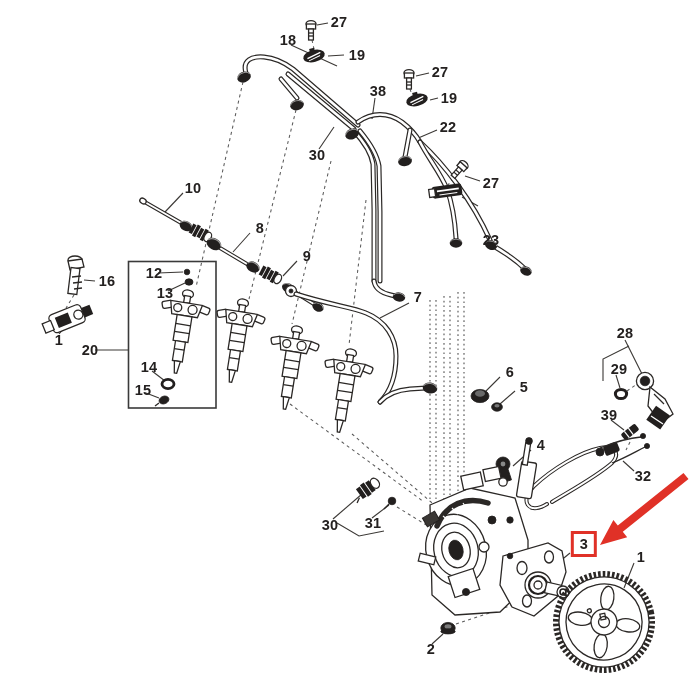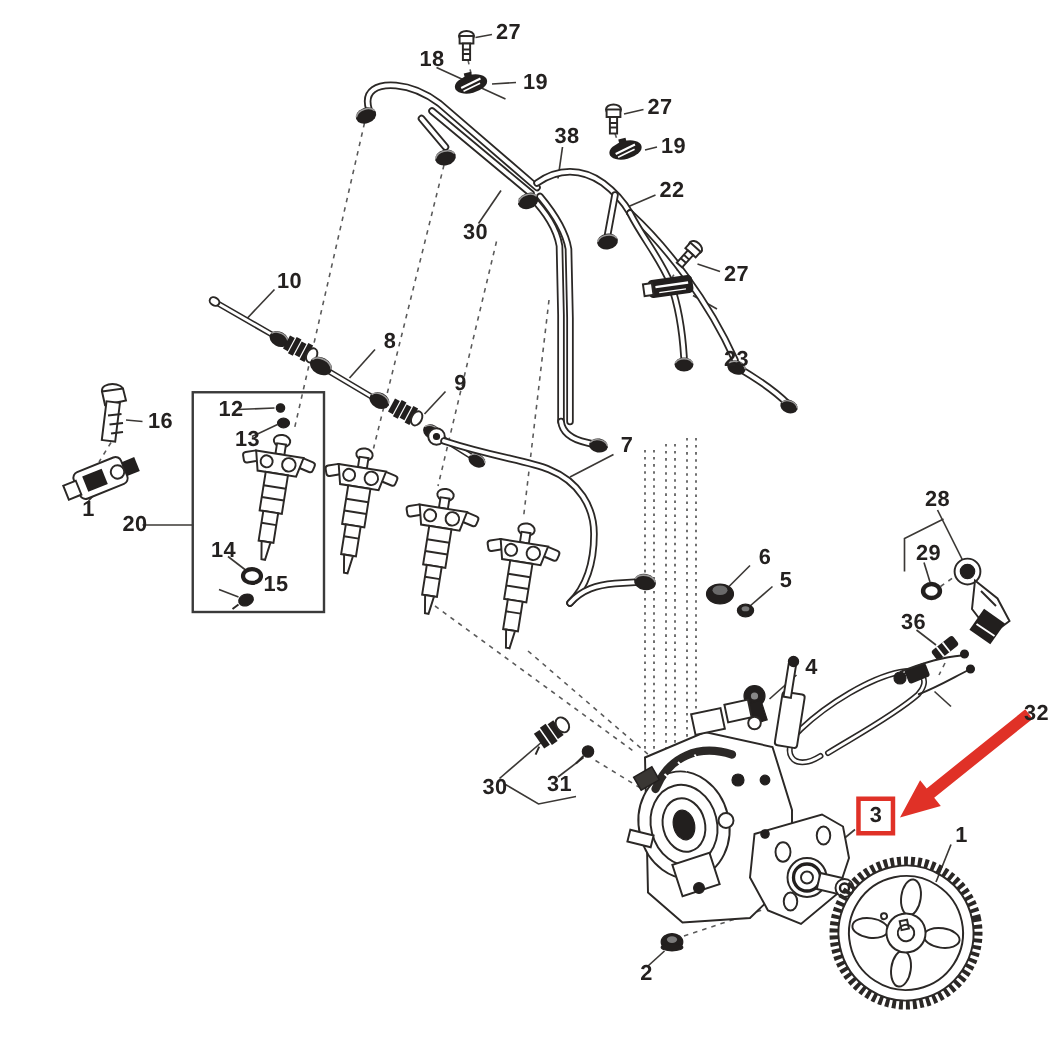--- a/index.html
+++ b/index.html
@@ -411,23 +411,23 @@
       <div class="callout" style="left: 103px; top: 281px;">16</div>
       <div class="callout" style="left: 161px; top: 293px;">13</div>
       <div class="callout" style="left: 414px; top: 297px;">7</div>
       <div class="callout" style="left: 621px; top: 333px;">28</div>
       <div class="callout" style="left: 55px; top: 340px;">1</div>
       <div class="callout" style="left: 86px; top: 350px;">20</div>
       <div class="callout" style="left: 145px; top: 367px;">14</div>
       <div class="callout" style="left: 615px; top: 369px;">29</div>
       <div class="callout" style="left: 506px; top: 372px;">6</div>
       <div class="callout" style="left: 520px; top: 387px;">5</div>
-      <div class="callout" style="left: 139px; top: 390px; margin-left: 41px;">15</div>
-      <div class="callout" style="left: 605px; top: 415px;">36</div>
+      <div class="callout" style="left: 139px; top: 390px;">15</div>
+      <div class="callout" style="left: 605px; top: 415px;">39</div>
       <div class="callout" style="left: 537px; top: 445px;">4</div>
-      <div class="callout" style="left: 639px; top: 476px; margin-left: 48px;">32</div>
+      <div class="callout" style="left: 639px; top: 476px;">32</div>
       <div class="callout" style="left: 369px; top: 523px;">31</div>
       <div class="callout" style="left: 326px; top: 525px;">30</div>
       <div class="callout highlight" style="left: 580px; top: 544px;">3</div>
       <div class="callout" style="left: 637px; top: 557px;">1</div>
       <div class="callout" style="left: 427px; top: 649px;">2</div>
     </div>
 </div>
 
 </body></html>

